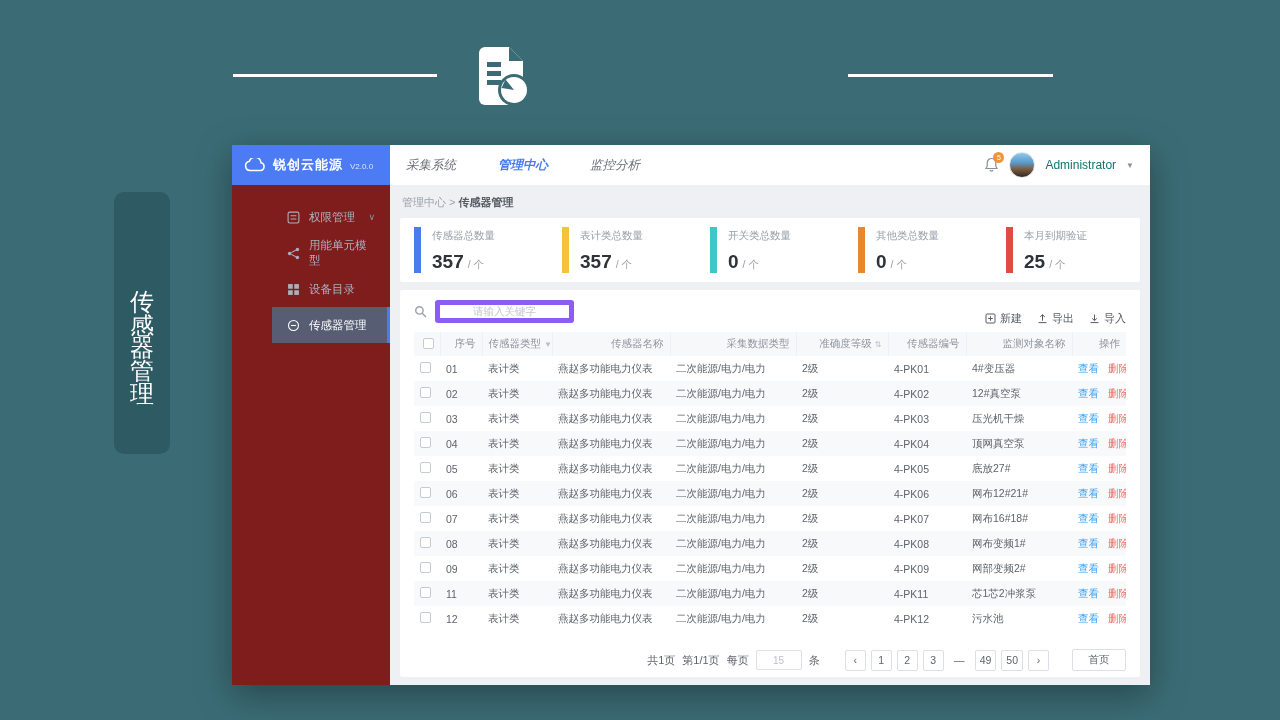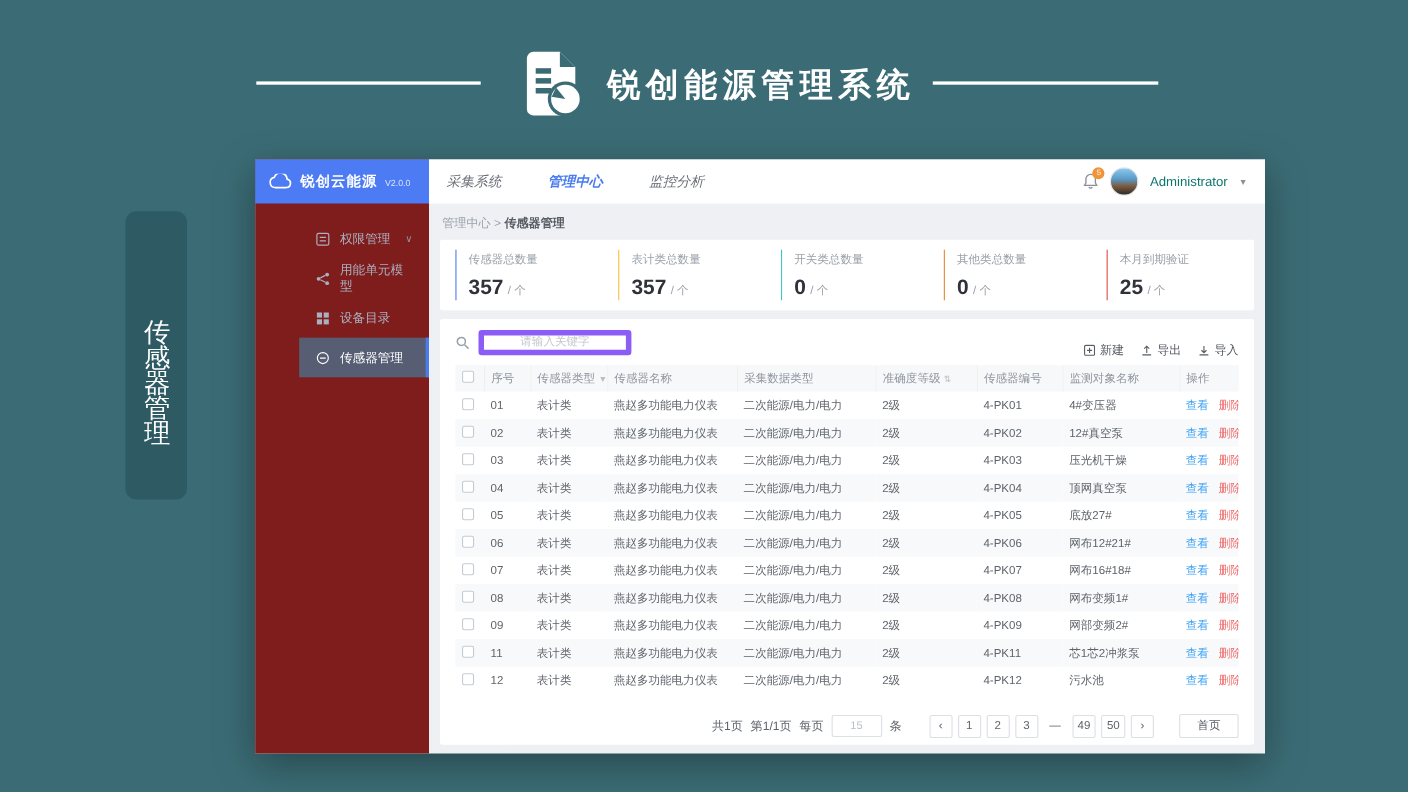--- a/index.html
+++ b/index.html
@@ -53,38 +53,38 @@
             border:1px solid #e2e5ea; }
   .uname { font-size:12px; color:#0f766e; }
   .ucaret { font-size:8px; color:#8a9097; }
 
   
   .content { flex:1; padding:8px 10px; display:flex; flex-direction:column; min-height:0; }
   .breadcrumb { font-size:11px; color:#9ba2ab; margin:2px 2px 8px; }
   .breadcrumb b { color:#575c63; font-weight:bold; }
 
   .stats { background:#fff; height:64px; display:flex; margin-bottom:8px; border-radius:2px; }
-  .stat { flex:1; margin:9px 0; padding:2px 0 2px 11px; border-left:1px solid #a21caf; margin-left:14px; }
+  .stat { flex:1; margin:9px 0; padding:2px 0 2px 11px; border-left:7px solid #a21caf; margin-left:14px; }
   .stat .lbl { font-size:10.5px; color:#98a0a8; }
   .stat .val { margin-top:8px; font-size:19px; font-weight:bold; color:#2f3238; }
   .stat .unit { font-size:10.5px; font-weight:normal; color:#9aa0a8; margin-left:4px; }
 
   .card { background:#fff; flex:1; border-radius:2px; padding:8px 14px 0; display:flex; flex-direction:column; min-height:0; }
   .toolbar { display:flex; align-items:center; height:26px; margin-bottom:8px; flex-shrink:0; }
   .search-box { display:flex; align-items:center; gap:8px; }
   .search-input { width:139px; height:23px; border:5px solid #8b5cf6; border-radius:3px;
                   font-size:10.5px; color:#606266; text-align:center; outline:none; font-family:inherit; }
   .search-input::placeholder { color:#c3c8cf; }
   .actions { margin-left:auto; display:flex; gap:15px; }
   .act-btn { display:flex; align-items:center; gap:4px; font-size:11px; color:#565b63; cursor:pointer;margin-top:14px; }
   .act-btn .ic { display:flex; color:#565b63; }
 
   table { width:100%; border-collapse:collapse; table-layout:fixed; }
   thead th { height:24px; background:#f7f8fa; font-size:10.5px; font-weight:normal; color:#8f959e;
-             text-align:left; padding:0 6px; white-space:nowrap; overflow:hidden; }
+             text-align:right; padding:0 6px; white-space:nowrap; overflow:hidden; }
   thead th:not(:first-child) { border-left:1px solid #eef0f3; }
   thead .hglyph { color:#b9bec6; font-size:8px; margin-left:3px; }
   tbody td { height:25px; font-size:10.5px; color:#5f646b; padding:0 6px; white-space:nowrap; overflow:hidden; }
   tbody tr:nth-child(even) { background:#f8f9fb; }
   .cbx { width:11px; height:11px; border:1px solid #c6cad2; border-radius:2px; background:#fff; display:inline-block; cursor:pointer; }
   .lnk-view { color:#3da2f5; cursor:pointer; margin-right:9px; }
   .lnk-del { color:#f16a6a; cursor:pointer; }
 
   .pager-row { margin-top:auto; height:34px; display:flex; align-items:center; justify-content:flex-end;
                gap:7px; font-size:11px; color:#5f646b; flex-shrink:0; }
@@ -112,21 +112,20 @@
       <path d="M12 2h24l14 14v38a6 6 0 0 1-6 6H12a6 6 0 0 1-6-6V8a6 6 0 0 1 6-6z" fill="#fff"></path>
       <path d="M36 2v14h14z" fill="#3b6c75"></path>
       <rect x="14" y="17" width="14" height="5" fill="#3b6c75"></rect>
       <rect x="14" y="26" width="14" height="5" fill="#3b6c75"></rect>
       <rect x="14" y="35" width="14" height="5" fill="#3b6c75"></rect>
       <circle cx="41" cy="45" r="16" fill="#3b6c75"></circle>
       <circle cx="41" cy="45" r="13" fill="#fff"></circle>
       <path d="M41 45 L32.5 34.5 L28.5 43 Z" fill="#3b6c75"></path>
     </svg>
   </div>
-  <div class="hdr-title">锐创能源管理系统</div>
 
   <div class="side-badge">
     <span>传感器管理</span>
   </div>
 
   <div class="window">
 
     <div class="sidebar">
       <div class="logo">
         <span style="display:flex;">

